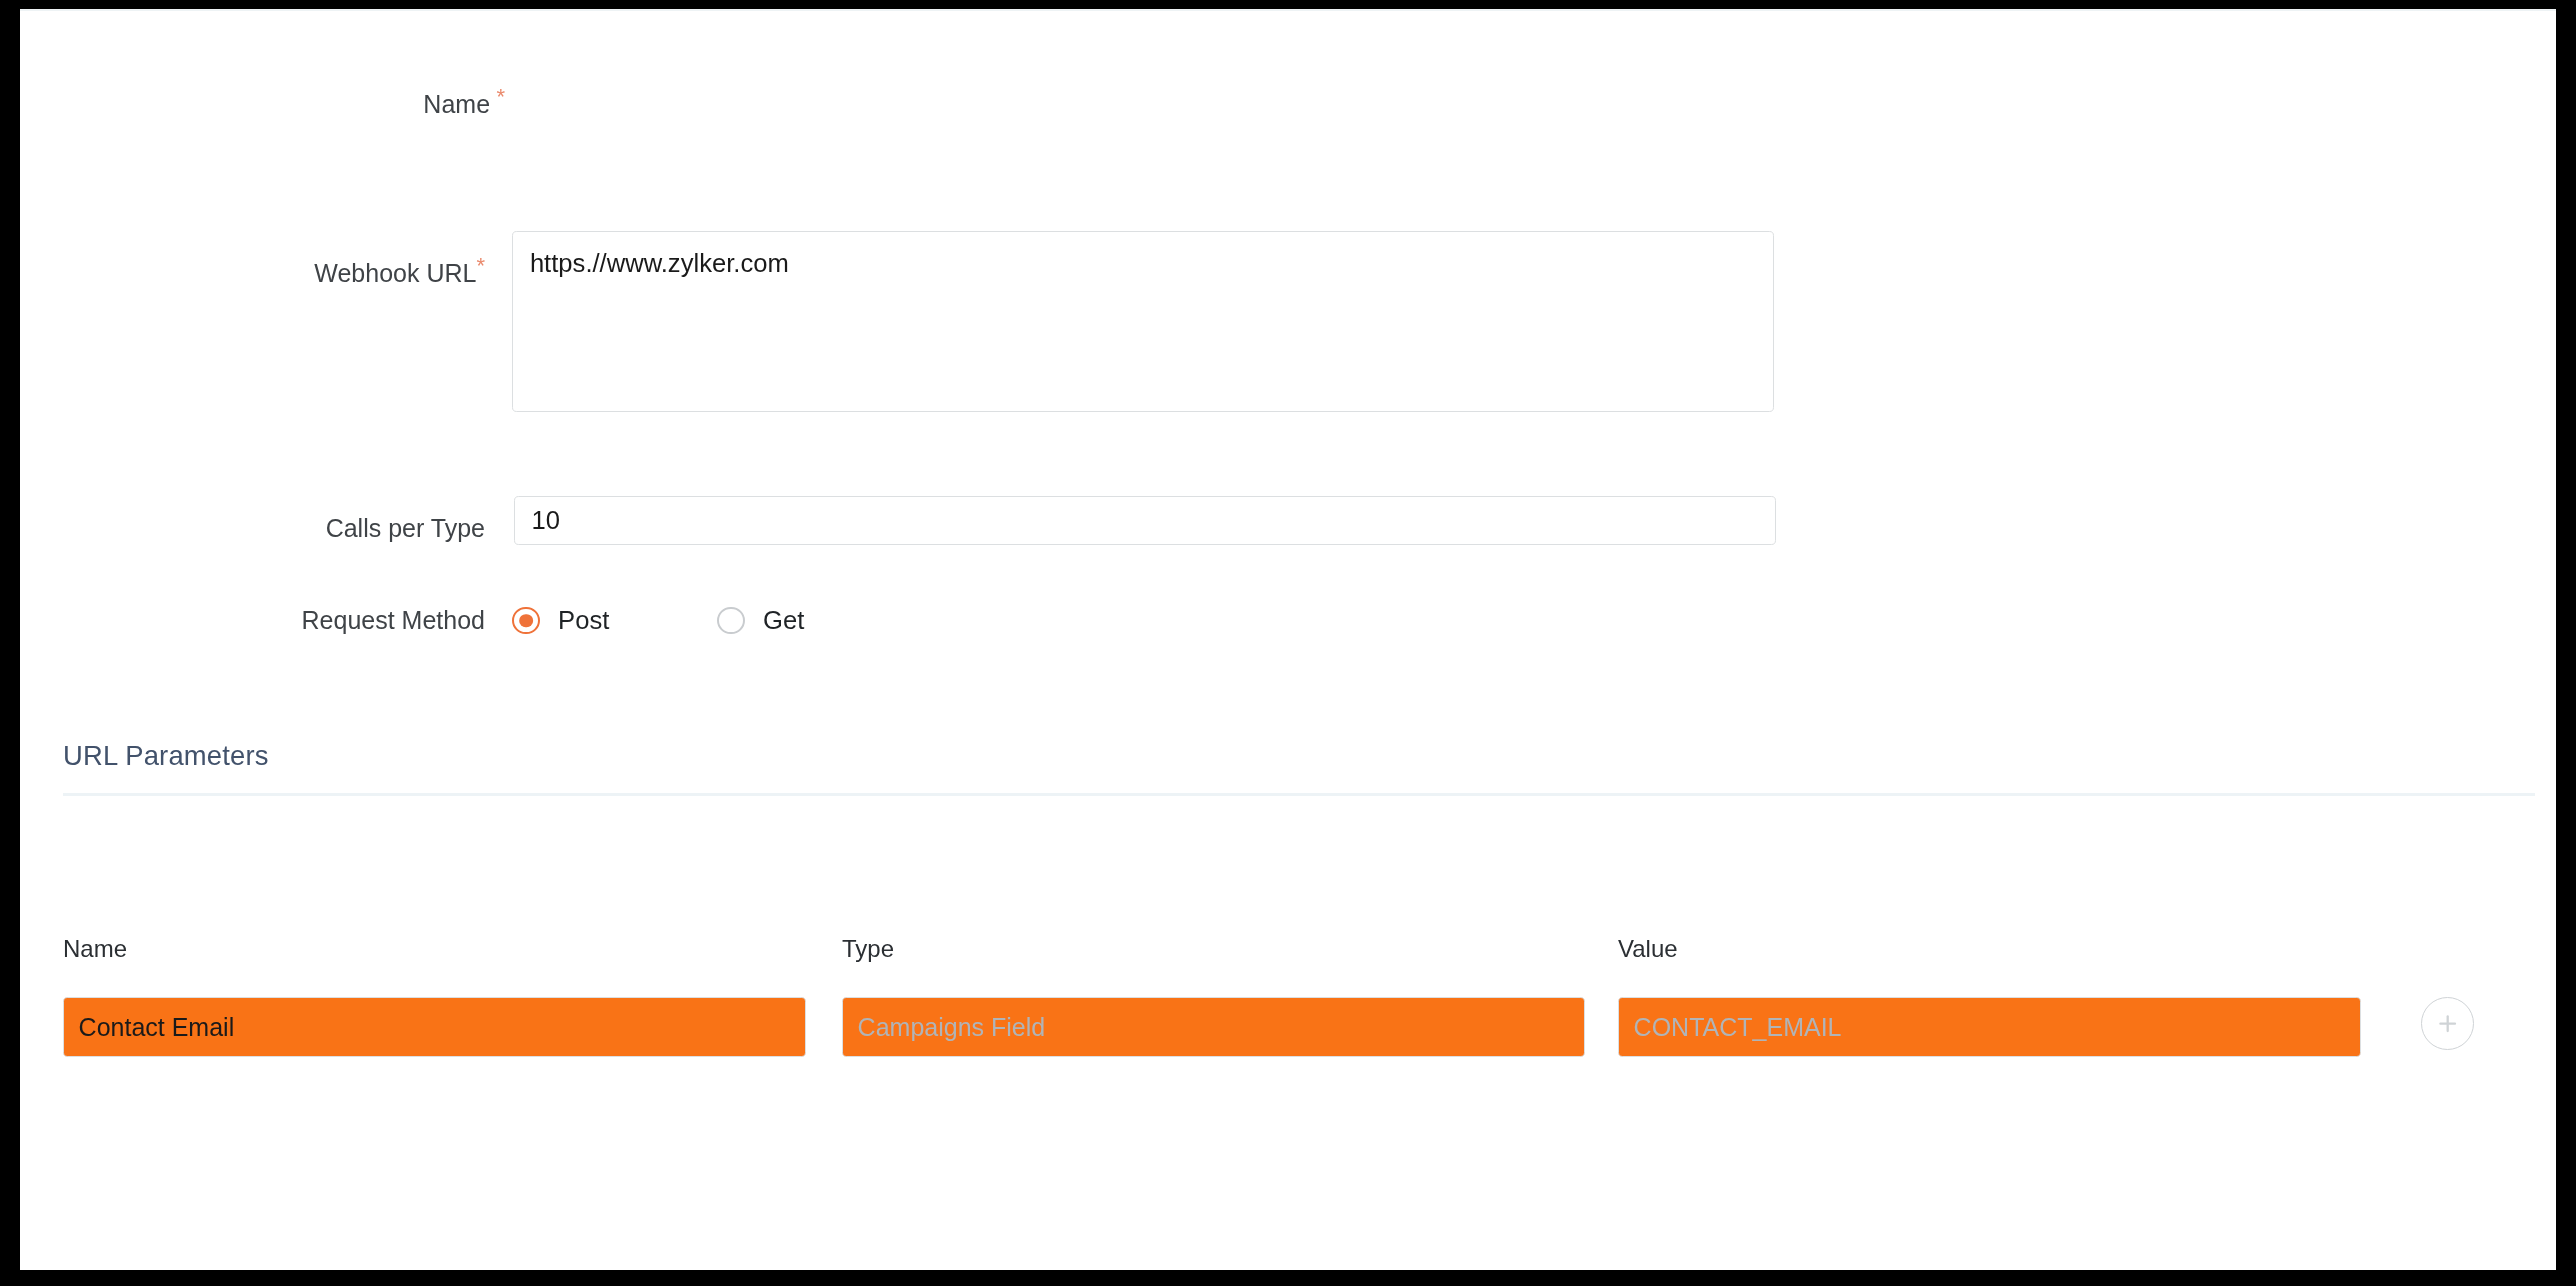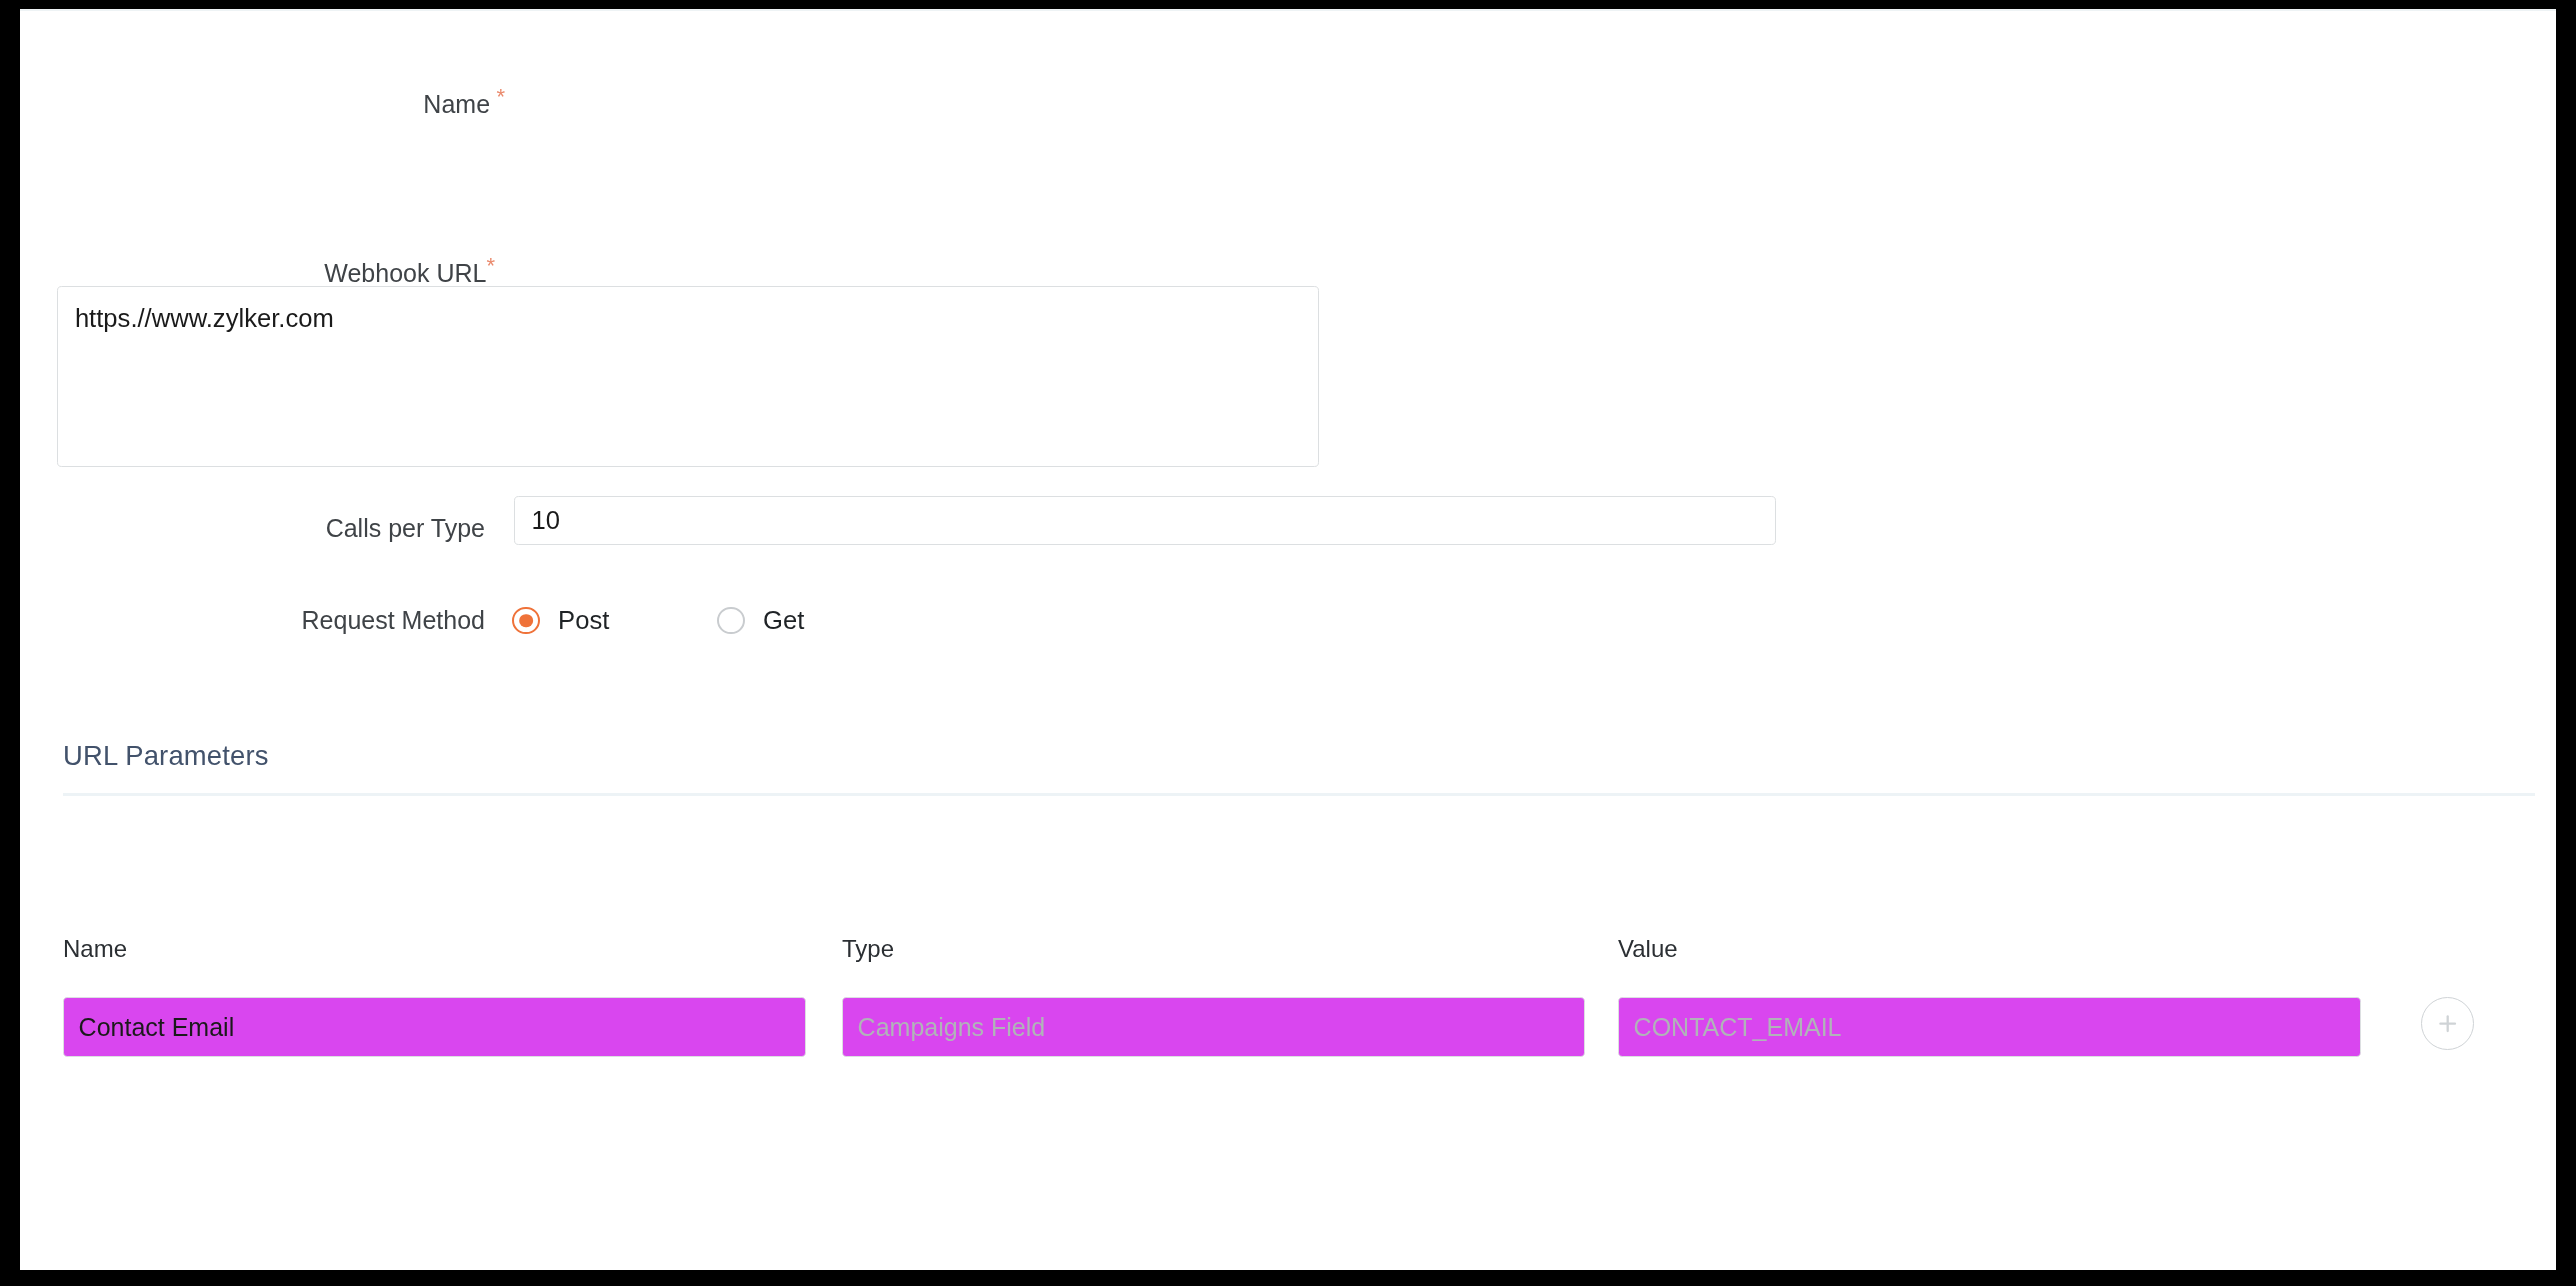--- a/index.html
+++ b/index.html
@@ -78,21 +78,21 @@
     outline: none;
     line-height: 1.3;
   }
 
   
   #row-name { left: 0; top: 55px; width: 1756px; }
   #row-name .field-label { width: 465px; padding-top: 20px; margin-left: 20px; }
   #row-name .text-input { width: 1262px; height: 62px; margin-left: 27.4px; }
 
   
-  #row-webhook { left: 10px; top: 220px; width: 1756px; flex-direction: column; }
+  #row-webhook { left: 0; top: 220px; width: 1756px; }
   #row-webhook .field-label { width: 465px; padding-top: 24px; }
   #row-webhook .textarea-input { width: 1262px; height: 181px; margin-left: 27.4px; }
 
   
   #row-calls { left: 0; top: 485px; width: 1756px; }
   #row-calls .field-label { width: 465px; padding-top: 20px; }
   #row-calls .text-input { width: 1262px; height: 49px; margin-left: 29px; }
 
   
   #row-method { left: 0; top: 595px; width: 1756px; align-items: center; }
@@ -182,21 +182,21 @@
     position: relative;
     height: 64px;
     margin-top: 25px;
   }
   .param-input {
     position: absolute;
     top: 0;
     height: 60px;
     border: 0.9px solid #dcdfe1;
     border-radius: 4.6px;
-    background: #d946ef;
+    background: #f97316;
     font-size: 25px;
     color: #1a1a1a;
     font-family: "Liberation Sans", sans-serif;
     padding: 0 14.6px;
     outline: none;
   }
   .param-input::placeholder { color: #b0b4b8; }
   .param-input.p1 { left: 0px; width: 743px; }
   .param-input.p2 { left: 779px; width: 743px; }
   .param-input.p3 { left: 1555px; width: 743px; }

